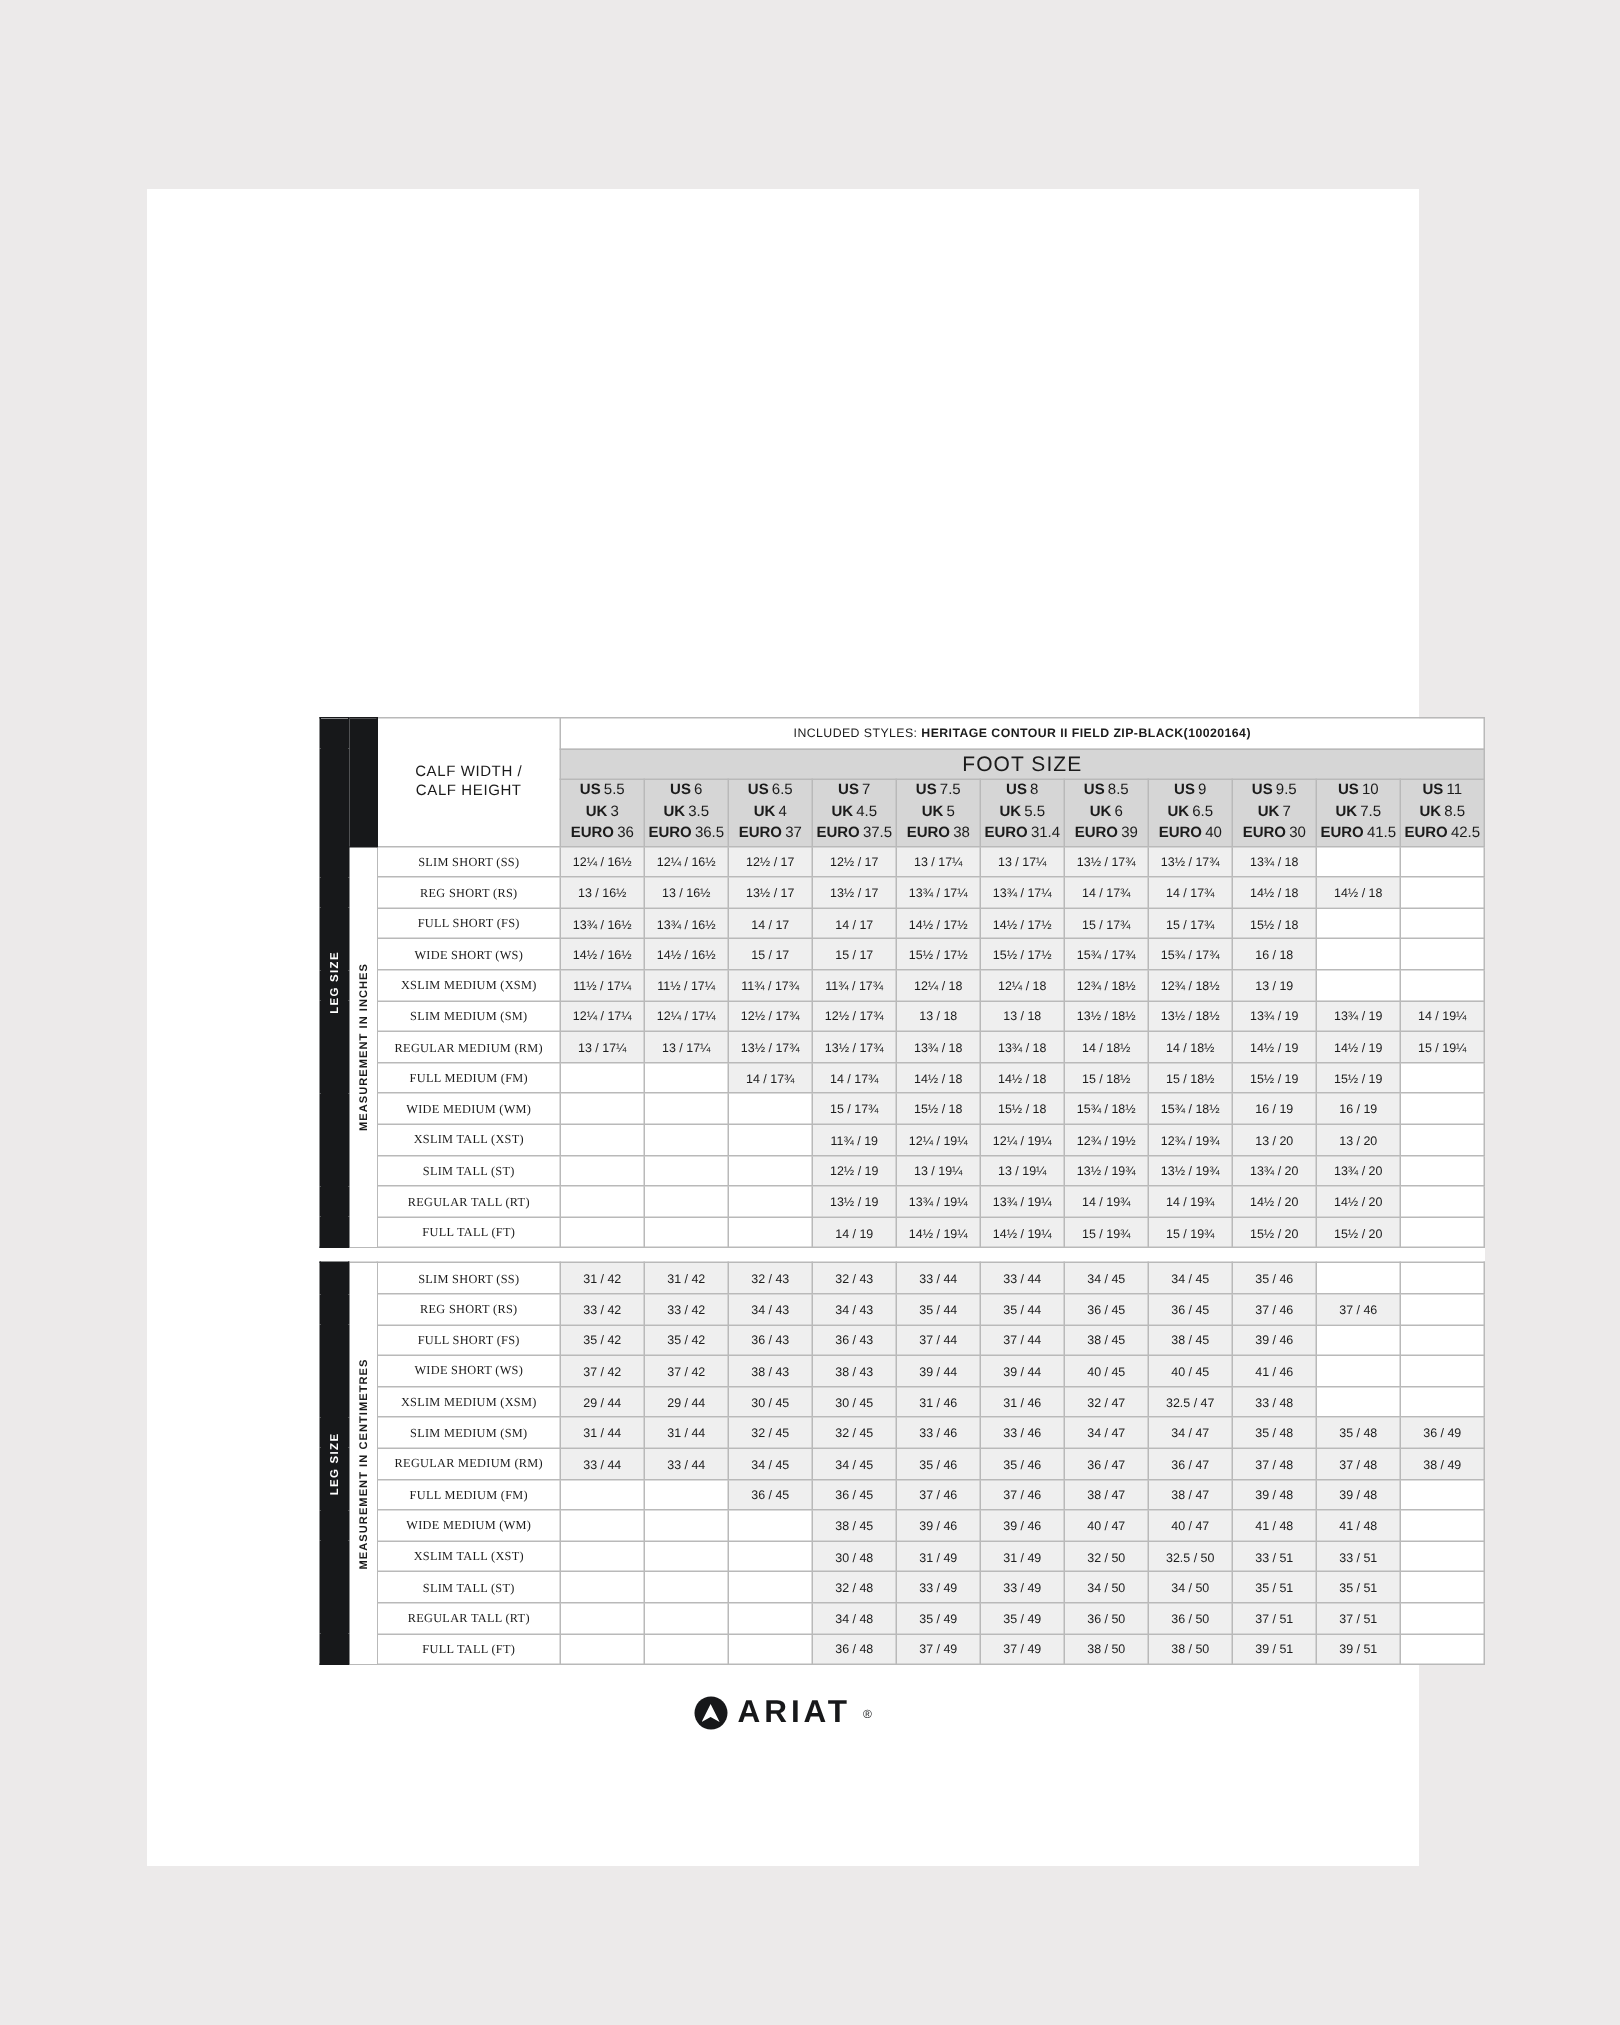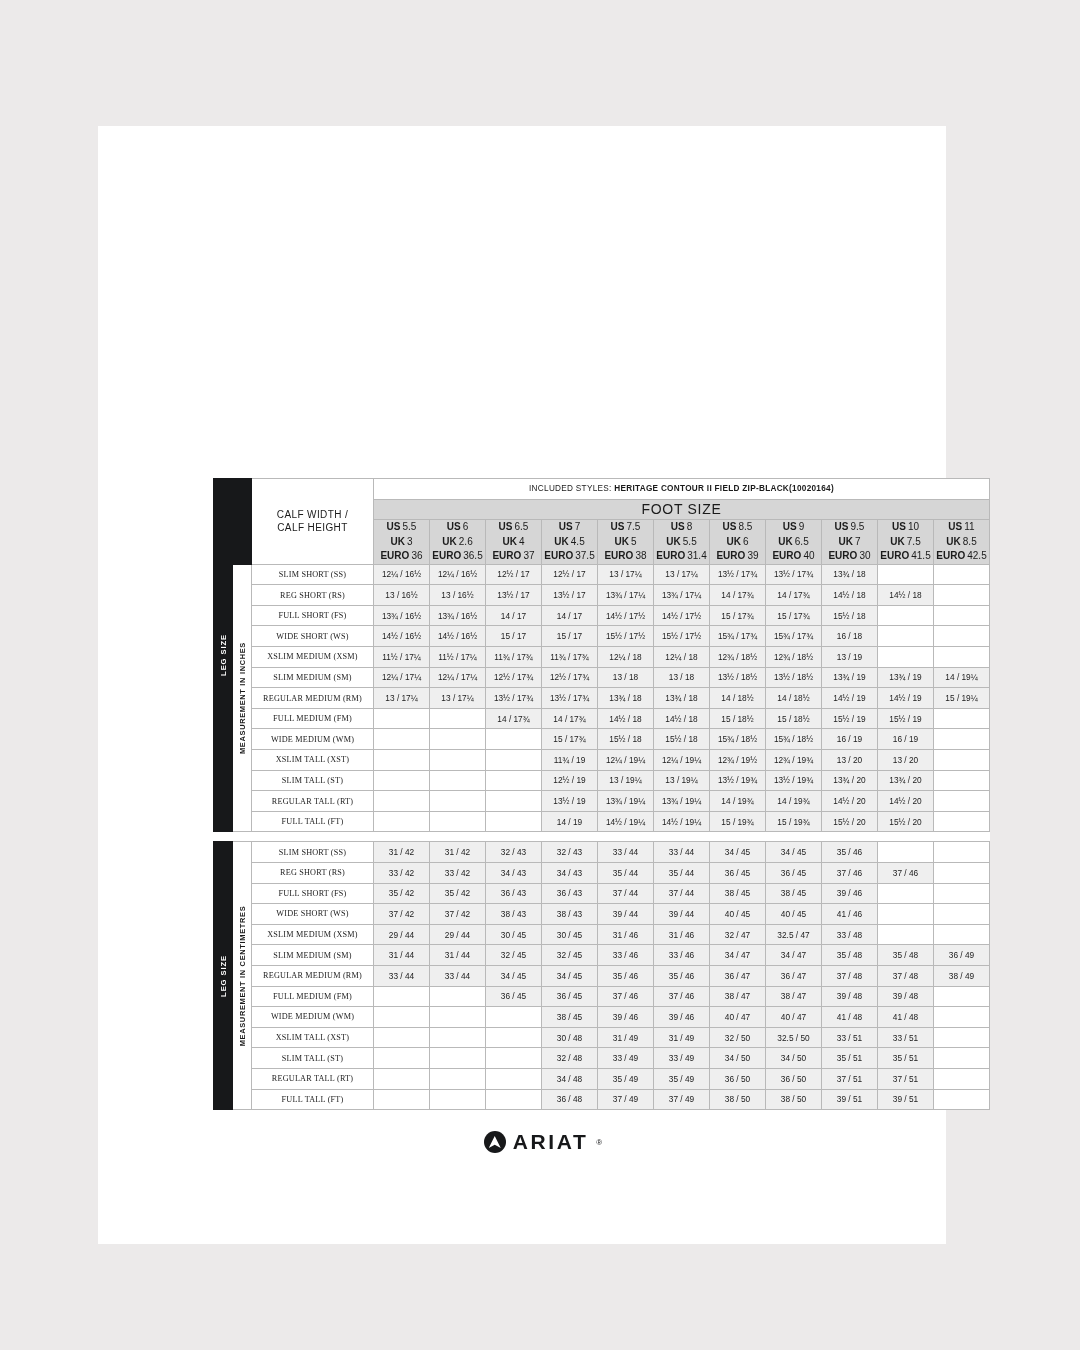--- a/index.html
+++ b/index.html
@@ -146,21 +146,20 @@
     background: #ffffff !important;
     height: 9px;
   }
 
   #logo {
     position: absolute;
     left: 0;
     top: 1004px;
     width: 848px;
     text-align: center;
-    margin-left: 21px;
   }
   .logo-inner {
     display: inline-flex;
     align-items: center;
     gap: 7px;
   }
   .logo-mark {
     width: 22px;
     height: 22px;
     border-radius: 50%;
@@ -230,21 +229,21 @@
               <td class="footsize-band" colspan="11">FOOT SIZE</td>
             </tr>
             <tr>
               <td class="size-head">
                 <div class="ln"><b>US</b> <span>5.5</span></div>
                 <div class="ln"><b>UK</b> <span>3</span></div>
                 <div class="ln"><b>EURO</b> <span>36</span></div>
               </td>
               <td class="size-head">
                 <div class="ln"><b>US</b> <span>6</span></div>
-                <div class="ln"><b>UK</b> <span>2.6</span></div>
+                <div class="ln"><b>UK</b> <span>3.5</span></div>
                 <div class="ln"><b>EURO</b> <span>36.5</span></div>
               </td>
               <td class="size-head">
                 <div class="ln"><b>US</b> <span>6.5</span></div>
                 <div class="ln"><b>UK</b> <span>4</span></div>
                 <div class="ln"><b>EURO</b> <span>37</span></div>
               </td>
               <td class="size-head">
                 <div class="ln"><b>US</b> <span>7</span></div>
                 <div class="ln"><b>UK</b> <span>4.5</span></div>

